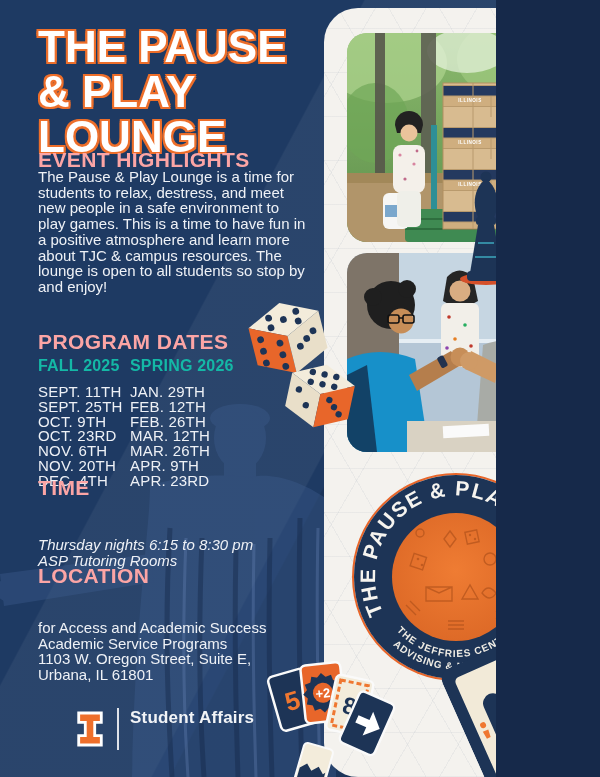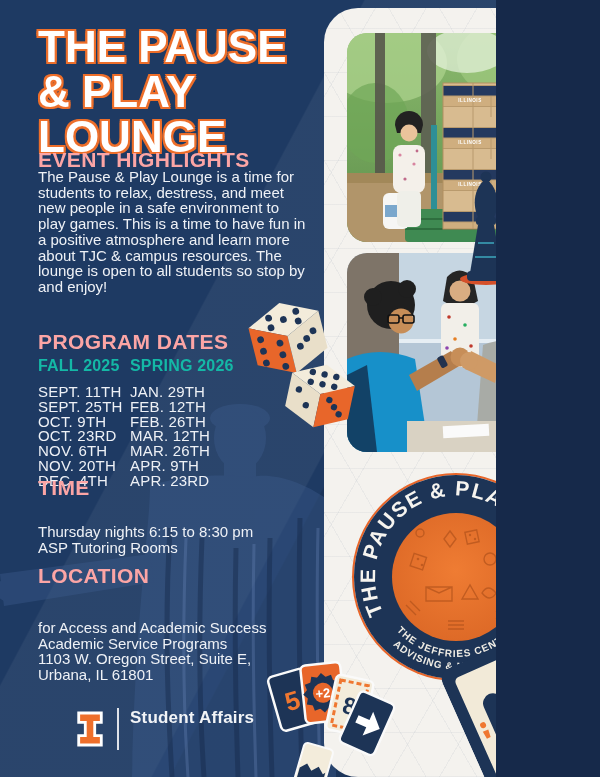--- a/index.html
+++ b/index.html
@@ -27,21 +27,21 @@
   .h-orange{position:absolute;left:38px;color:#fca5a5;font-weight:700;font-size:21px;letter-spacing:.4px;}
   .eh-head{top:148px;}
   .body-text{position:absolute;left:38px;color:#eef1f6;font-size:15px;}
   .eh-body{top:169px;width:272px;line-height:15.7px;margin:0;}
   .pd-head{top:330px;}
   .cols{position:absolute;left:38px;top:357px;display:flex;color:#eef1f6;}
   .col-fall{width:92px;}
   .col-head{font-weight:700;font-size:16px;color:#14b8a6;letter-spacing:.2px;margin-bottom:10px;}
   .date-line{font-size:15px;line-height:14.8px;letter-spacing:.2px;}
   .time-head{top:476px;}
-  .time-lines{top:524px;line-height:16px;}
+  .time-lines{top:537px;line-height:16px;font-style:italic;}
   .loc-head{top:564px;}
   .loc-lines{top:620px;line-height:15.5px;}
   .footer{position:absolute;left:74px;top:708px;display:flex;align-items:flex-start;gap:11px;}
   .divider{width:2px;height:42px;background:rgba(255,255,255,.85);}
   .footer-text{color:#f2f4f7;font-weight:700;font-size:17px;letter-spacing:.2px;}
   svg text{font-family:"Liberation Sans",sans-serif;}
 </style>
 </head>
 <body>
 

